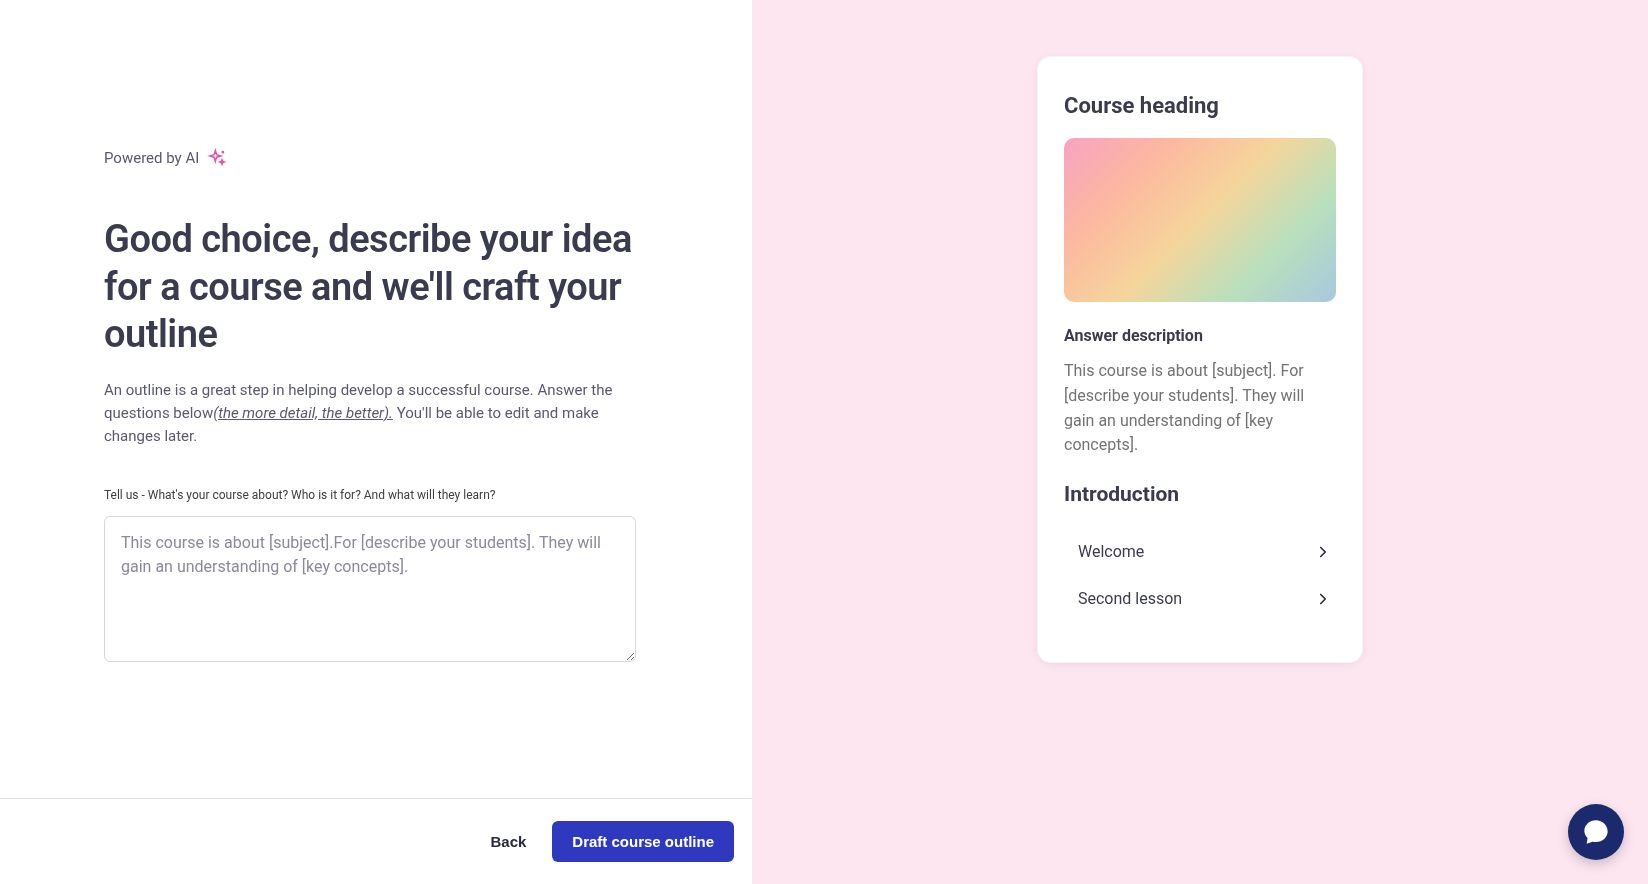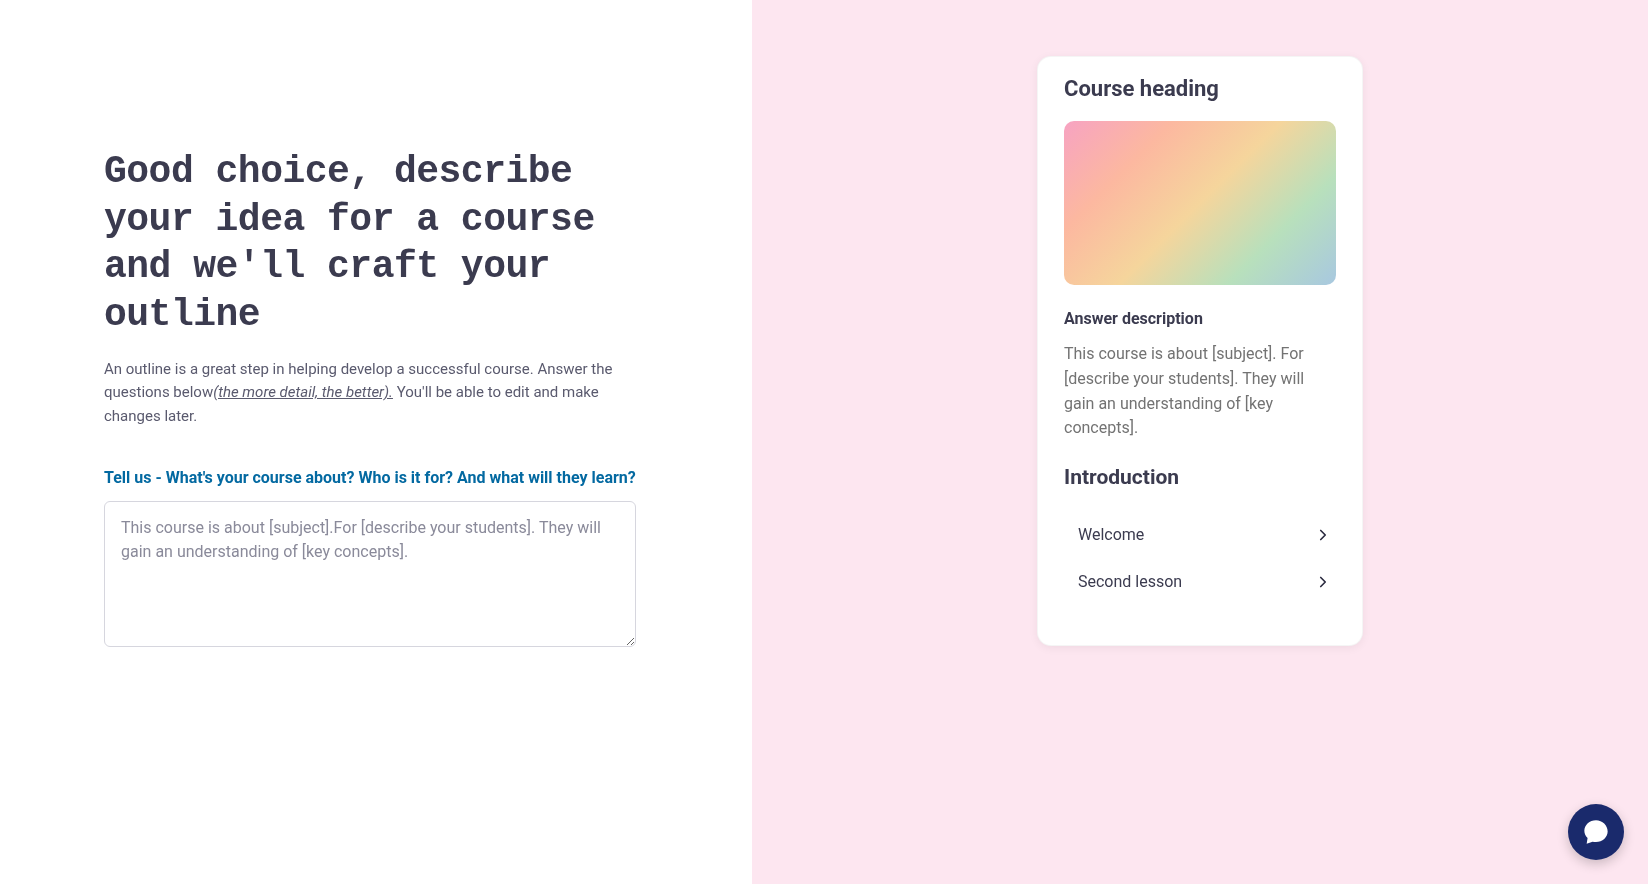--- a/index.html
+++ b/index.html
@@ -46,37 +46,36 @@
       height: 20px;
       color: #e255a1;
     }
     .main-heading {
       font-size: 38px;
       font-weight: 600;
       color: #3b3b4f;
       line-height: 1.25;
       margin-bottom: 20px;
       letter-spacing: -0.5px;
-      font-family: Liberation Mono, monospace;
     }
     .sub-text {
       font-size: 15px;
       color: #5a5a6e;
       line-height: 1.55;
       margin-bottom: 40px;
       max-width: 540px;
     }
     .sub-text .italic {
       font-style: italic;
       text-decoration: underline;
     }
     .form-label {
-      font-size: 16px;
-      font-weight: 700;
-      color: #0369a1;
+      font-size: 12px;
+      font-weight: 400;
+      color: #404040;
       margin-bottom: 14px;
     }
     .course-textarea {
       width: 532px;
       height: 146px;
       border: 1px solid #d6d6de;
       border-radius: 6px;
       padding: 14px 16px;
       font-size: 16px;
       color: #2a2a3f;
@@ -117,21 +116,21 @@
       font-size: 15px;
       font-weight: 600;
       padding: 12px 20px;
       cursor: pointer;
     }
     .preview-card {
       width: 326px;
       background: #fff;
       border-radius: 14px;
       box-shadow: 0 2px 10px rgba(0,0,0,0.06);
-      padding: 19px 26px 40px 26px;
+      padding: 36px 26px 40px 26px;
       border: 1px solid rgba(0,0,0,0.04);
     }
     .preview-heading {
       font-size: 22px;
       font-weight: 700;
       color: #3b3b4f;
       margin-bottom: 20px;
     }
     .preview-image {
       width: 100%;
@@ -192,31 +191,43 @@
     .chat-fab svg {
       width: 28px;
       height: 28px;
       color: #fff;
     }
   </style>
 </head>
 <body>
 
 <div class="left-panel">
+  <div class="powered-by">
+    <span>Powered by AI</span>
+    <svg class="sparkle-icon" viewBox="0 0 24 24" fill="none" stroke="currentColor" stroke-width="1.8">
+      <path d="M10 3 L11.5 8 L16.5 9.5 L11.5 11 L10 16 L8.5 11 L3.5 9.5 L8.5 8 Z"></path>
+      <path d="M18 14 L18.7 16 L20.7 16.7 L18.7 17.4 L18 19.4 L17.3 17.4 L15.3 16.7 L17.3 16 Z"></path>
+      <circle cx="19" cy="5" r="0.8" fill="currentColor"></circle>
+    </svg>
+  </div>
 
   <h1 class="main-heading">Good choice, describe your idea for a course and we'll craft  your outline</h1>
 
   <p class="sub-text">
     <span>An outline is a great step in helping develop a successful course.  Answer the questions below</span><span class="italic">(the more detail, the better).</span><span> You'll be able to edit and make changes later.</span>
   </p>
 
   <div class="form-label">Tell us - What's your course about? Who is it for? And what will they learn?</div>
 
   <textarea class="course-textarea" placeholder="This course is about [subject].For [describe your students]. They will gain an understanding of [key concepts]." style=""></textarea>
 
+  <div class="footer-bar">
+    <button class="back-button">Back</button>
+    <button class="primary-button">Draft course outline</button>
+  </div>
 </div>
 
 <div class="right-panel">
   <div class="preview-card">
     <div class="preview-heading">Course heading</div>
     <div class="preview-image"></div>
     <div class="preview-desc-label">Answer description</div>
     <div class="preview-desc-text">This course is about [subject]. For [describe your students]. They will gain an understanding of [key concepts].</div>
     <div class="preview-section-title">Introduction</div>
 

